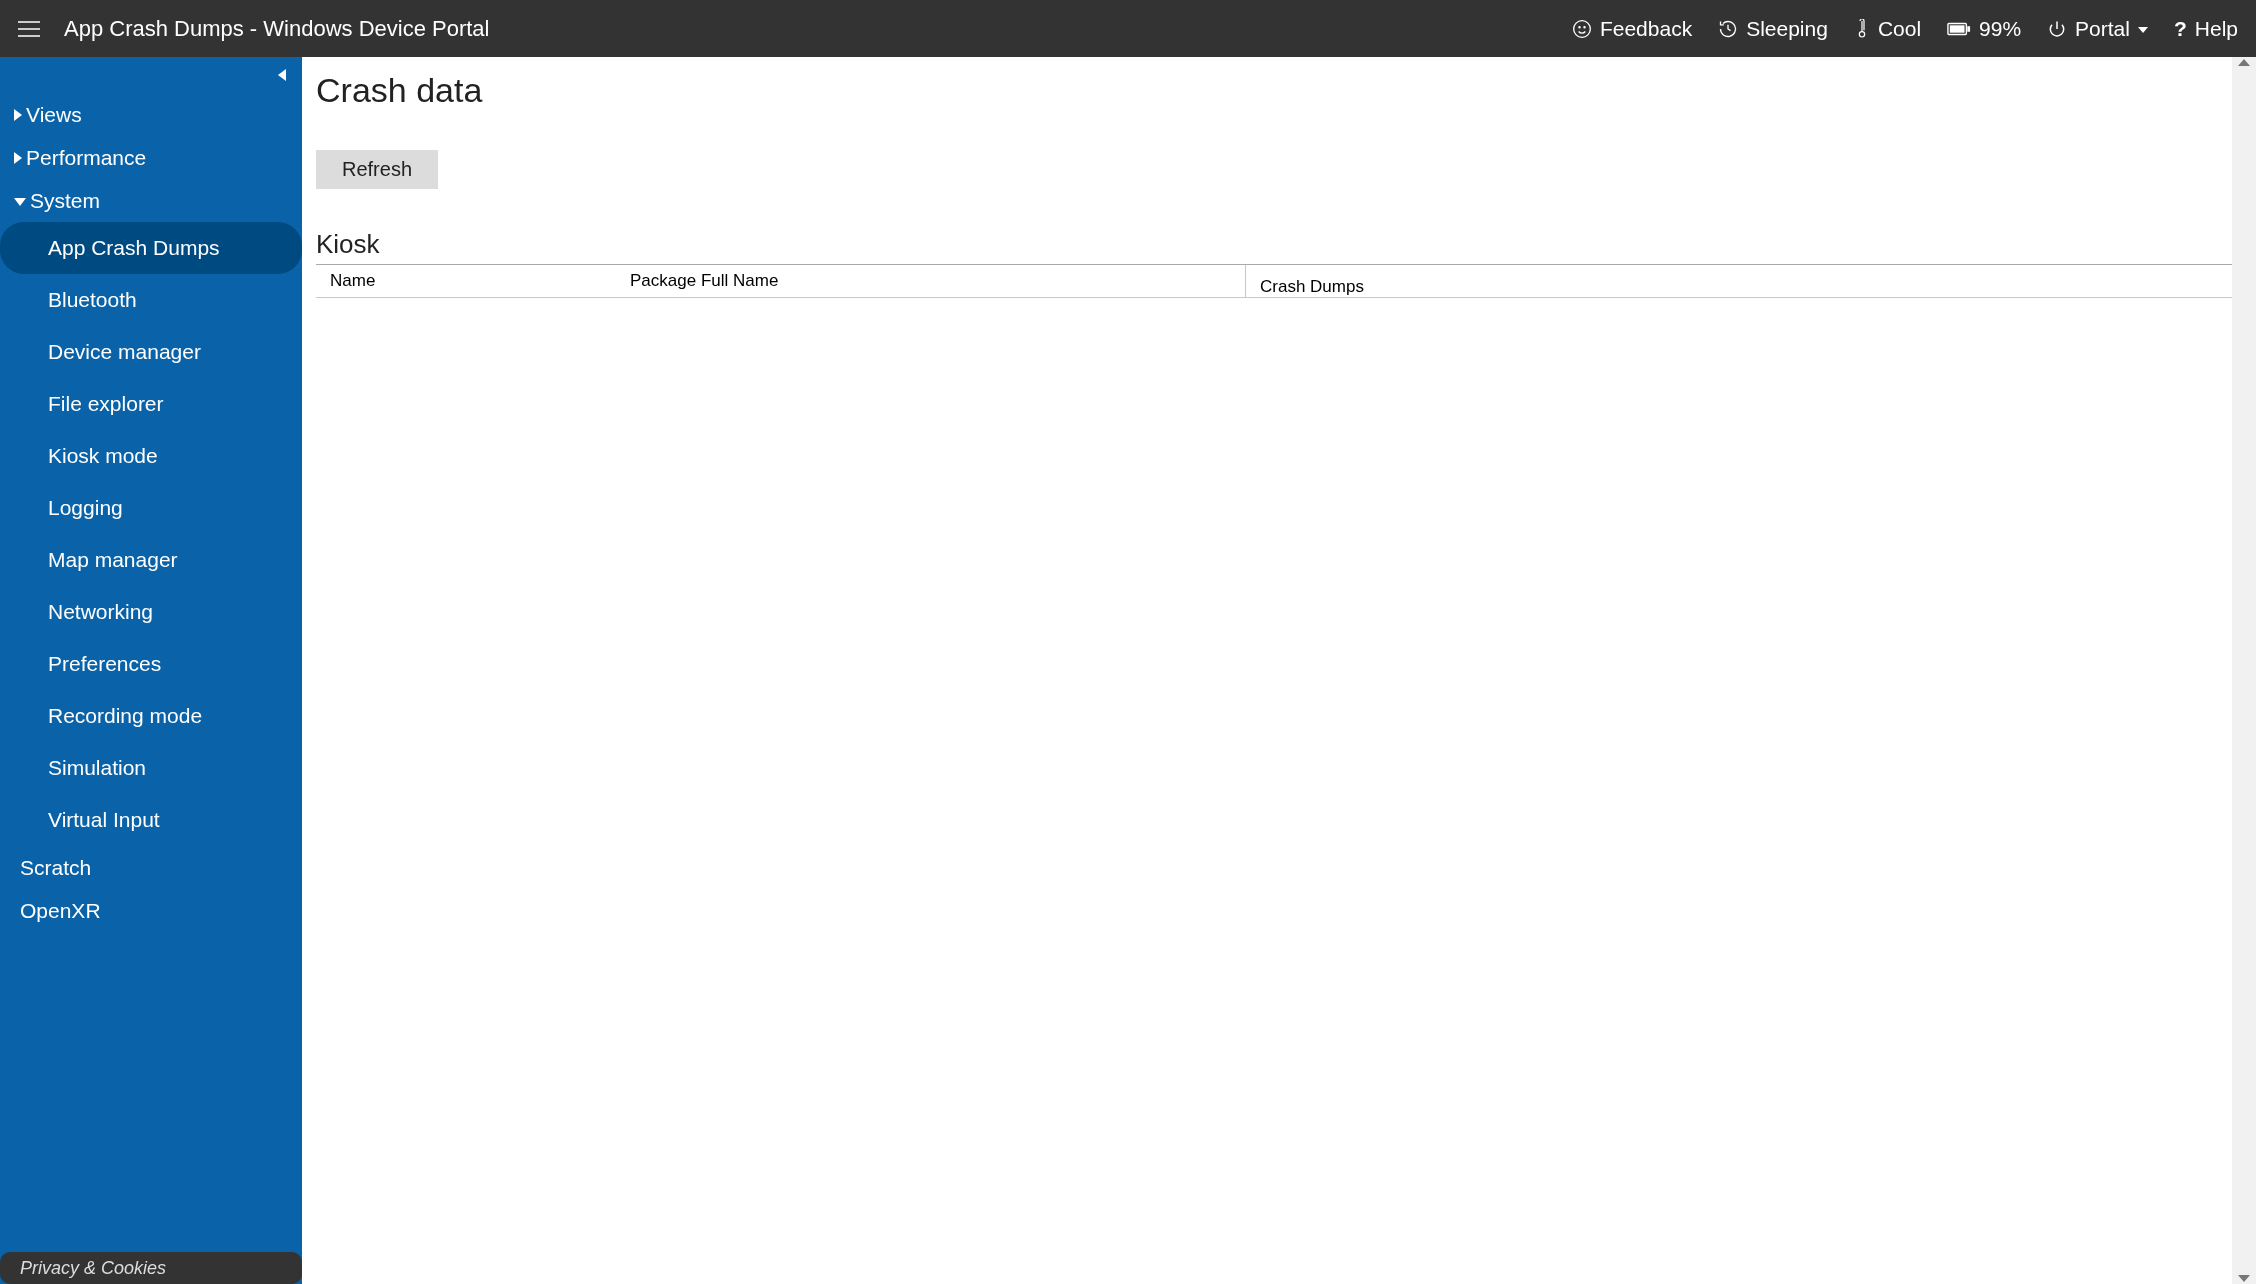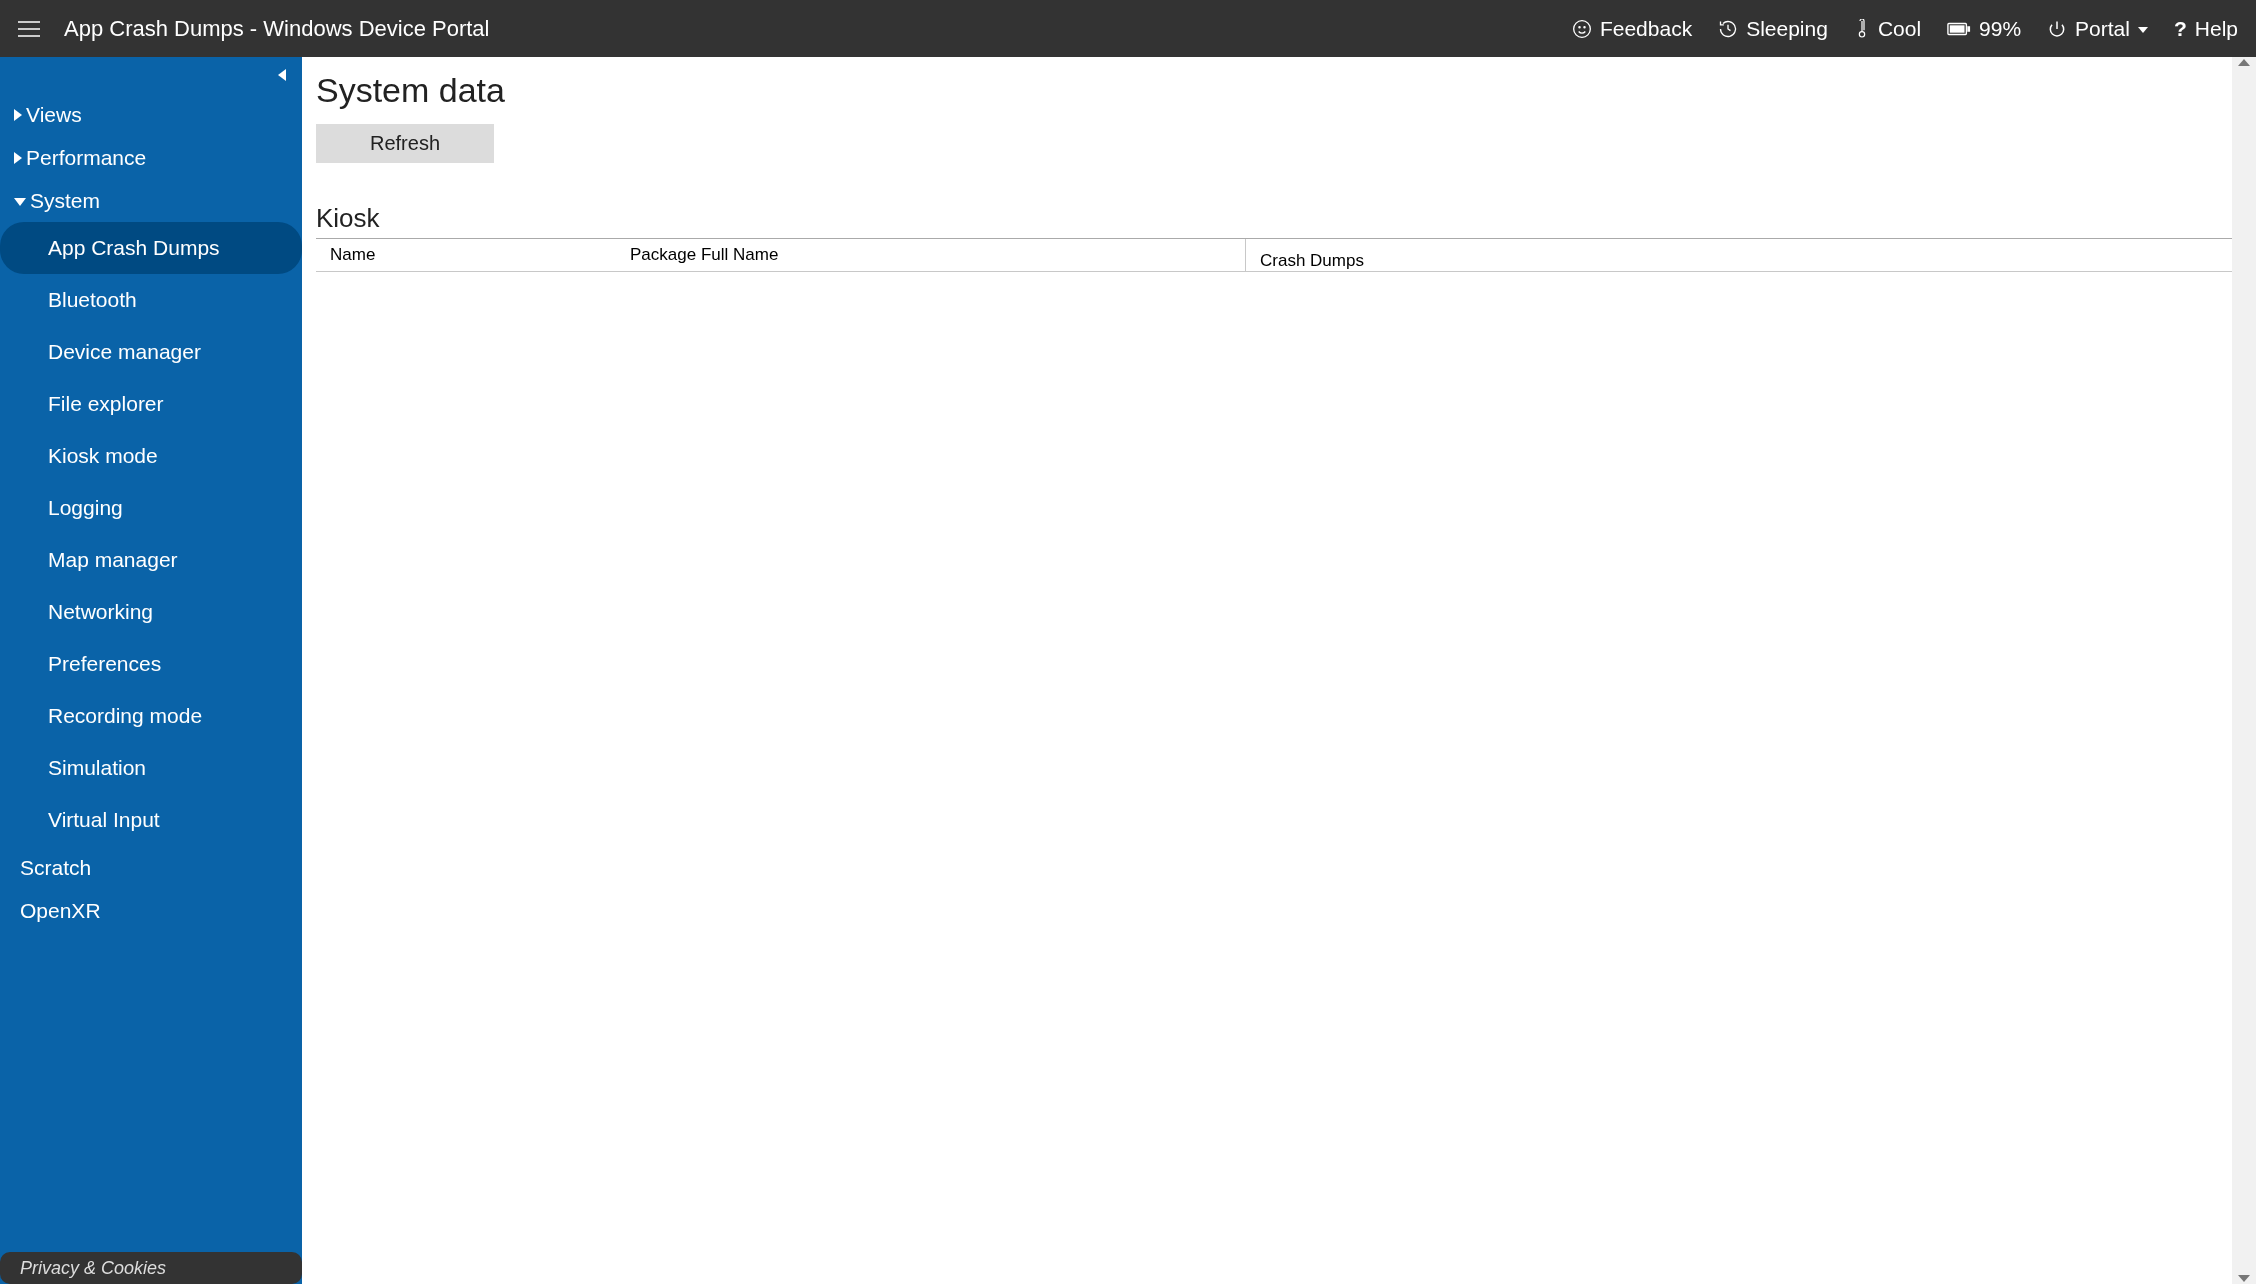--- a/index.html
+++ b/index.html
@@ -124,25 +124,26 @@
   .page-heading {
     font-size: 34px;
     font-weight: 400;
     margin: 6px 0 14px 4px;
     color:#222;
   }
   .refresh-btn {
     display:inline-block;
     background:#dcdcdc;
     border:none;
-    padding: 8px 54px;
+    padding: 8px 26px;
     font-size: 20px;
     color:#222;
     cursor:pointer;
     margin-left:4px;
+    margin-top:26px;
   }
   .section-heading {
     font-size: 26px;
     font-weight: 400;
     margin: 40px 0 4px 4px;
   }
   .table-wrap {
     border-top: 1px solid #aaa;
     border-bottom: 1px solid #c8c8c8;
     margin: 0 4px;
@@ -313,21 +314,21 @@
       <div class="nav-item flat">
         <span>OpenXR</span>
       </div>
     </div>
     <div class="sidebar-footer">
       <span>Privacy &amp; Cookies</span>
     </div>
   </div>
 
   <div class="main">
-    <div class="page-heading">System data</div>
+    <div class="page-heading">Crash data</div>
     <button class="refresh-btn">Refresh</button>
 
     <div class="section-heading">Kiosk</div>
     <div class="table-wrap">
       <div class="thead-row">
         <div class="th name">Name</div>
         <div class="th pkg">Package Full Name</div>
         <div class="th crash">
           <span>Crash Dumps</span>
         </div>

